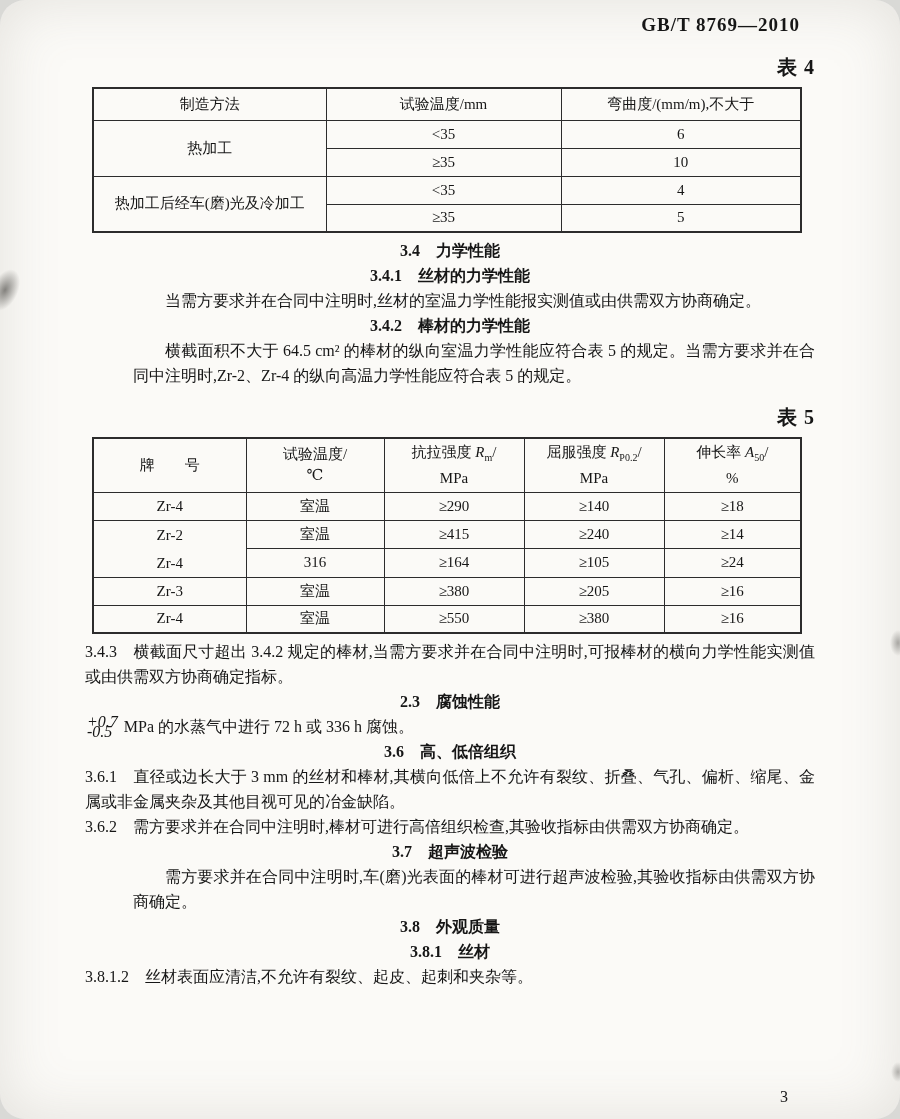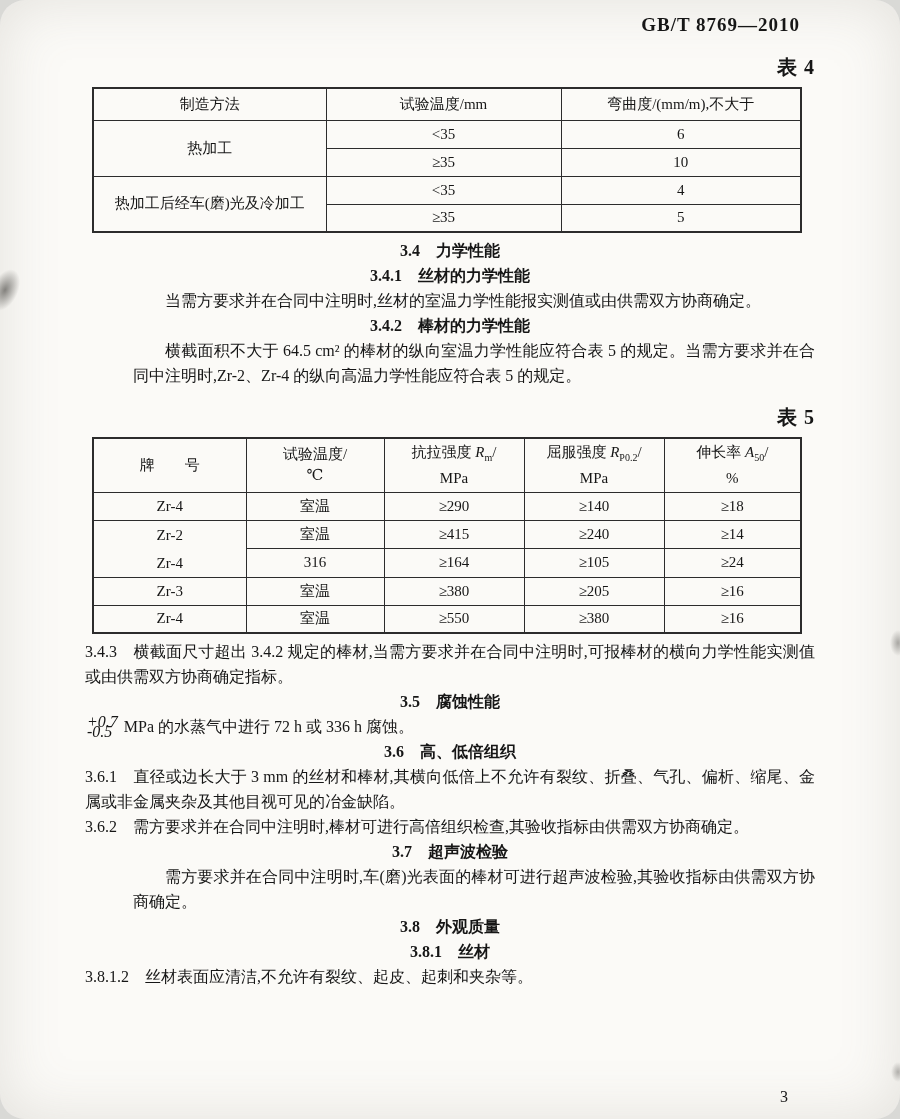--- a/index.html
+++ b/index.html
@@ -195,21 +195,21 @@
         <td>室温</td>
         <td>≥550</td>
         <td>≥380</td>
         <td>≥16</td>
       </tr>
     </tbody>
       </table>
 
     <div class="flow">
       <div class="p">3.4.3　横截面尺寸超出 3.4.2 规定的棒材,当需方要求并在合同中注明时,可报棒材的横向力学性能实测值或由供需双方协商确定指标。</div>
-      <div class="h2">3.5　腐蚀性能</div>
+      <div class="h2">2.3　腐蚀性能</div>
       <div class="p">
         <span class="tol"><span>+0.7</span><span>-0.5</span></span><span> MPa 的水蒸气中进行 72 h 或 336 h 腐蚀。</span>
       </div>
       <div class="h2">3.6　高、低倍组织</div>
       <div class="p">3.6.1　直径或边长大于 3 mm 的丝材和棒材,其横向低倍上不允许有裂纹、折叠、气孔、偏析、缩尾、金属或非金属夹杂及其他目视可见的冶金缺陷。</div>
       <div class="p">3.6.2　需方要求并在合同中注明时,棒材可进行高倍组织检查,其验收指标由供需双方协商确定。</div>
       <div class="h2">3.7　超声波检验</div>
       <div class="p p-indent">需方要求并在合同中注明时,车(磨)光表面的棒材可进行超声波检验,其验收指标由供需双方协商确定。</div>
       <div class="h2">3.8　外观质量</div>
       <div class="h3">3.8.1　丝材</div>

